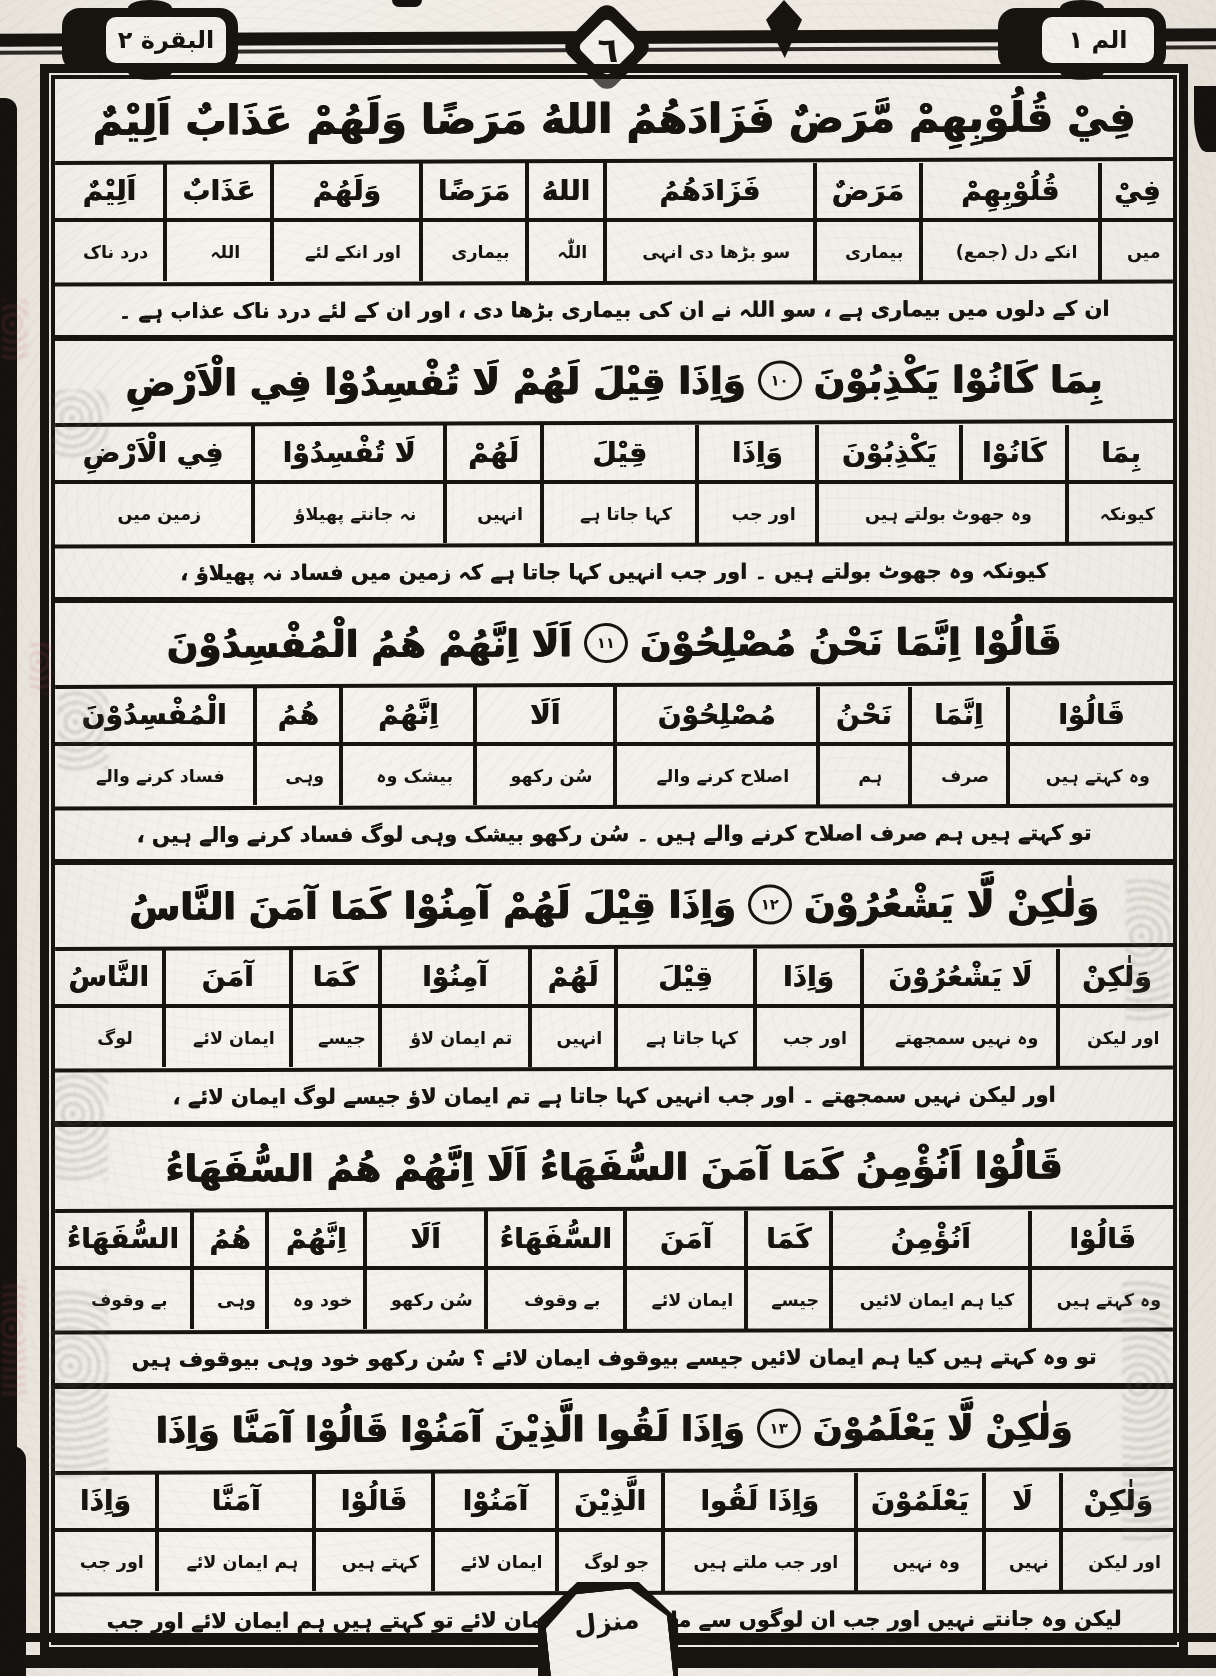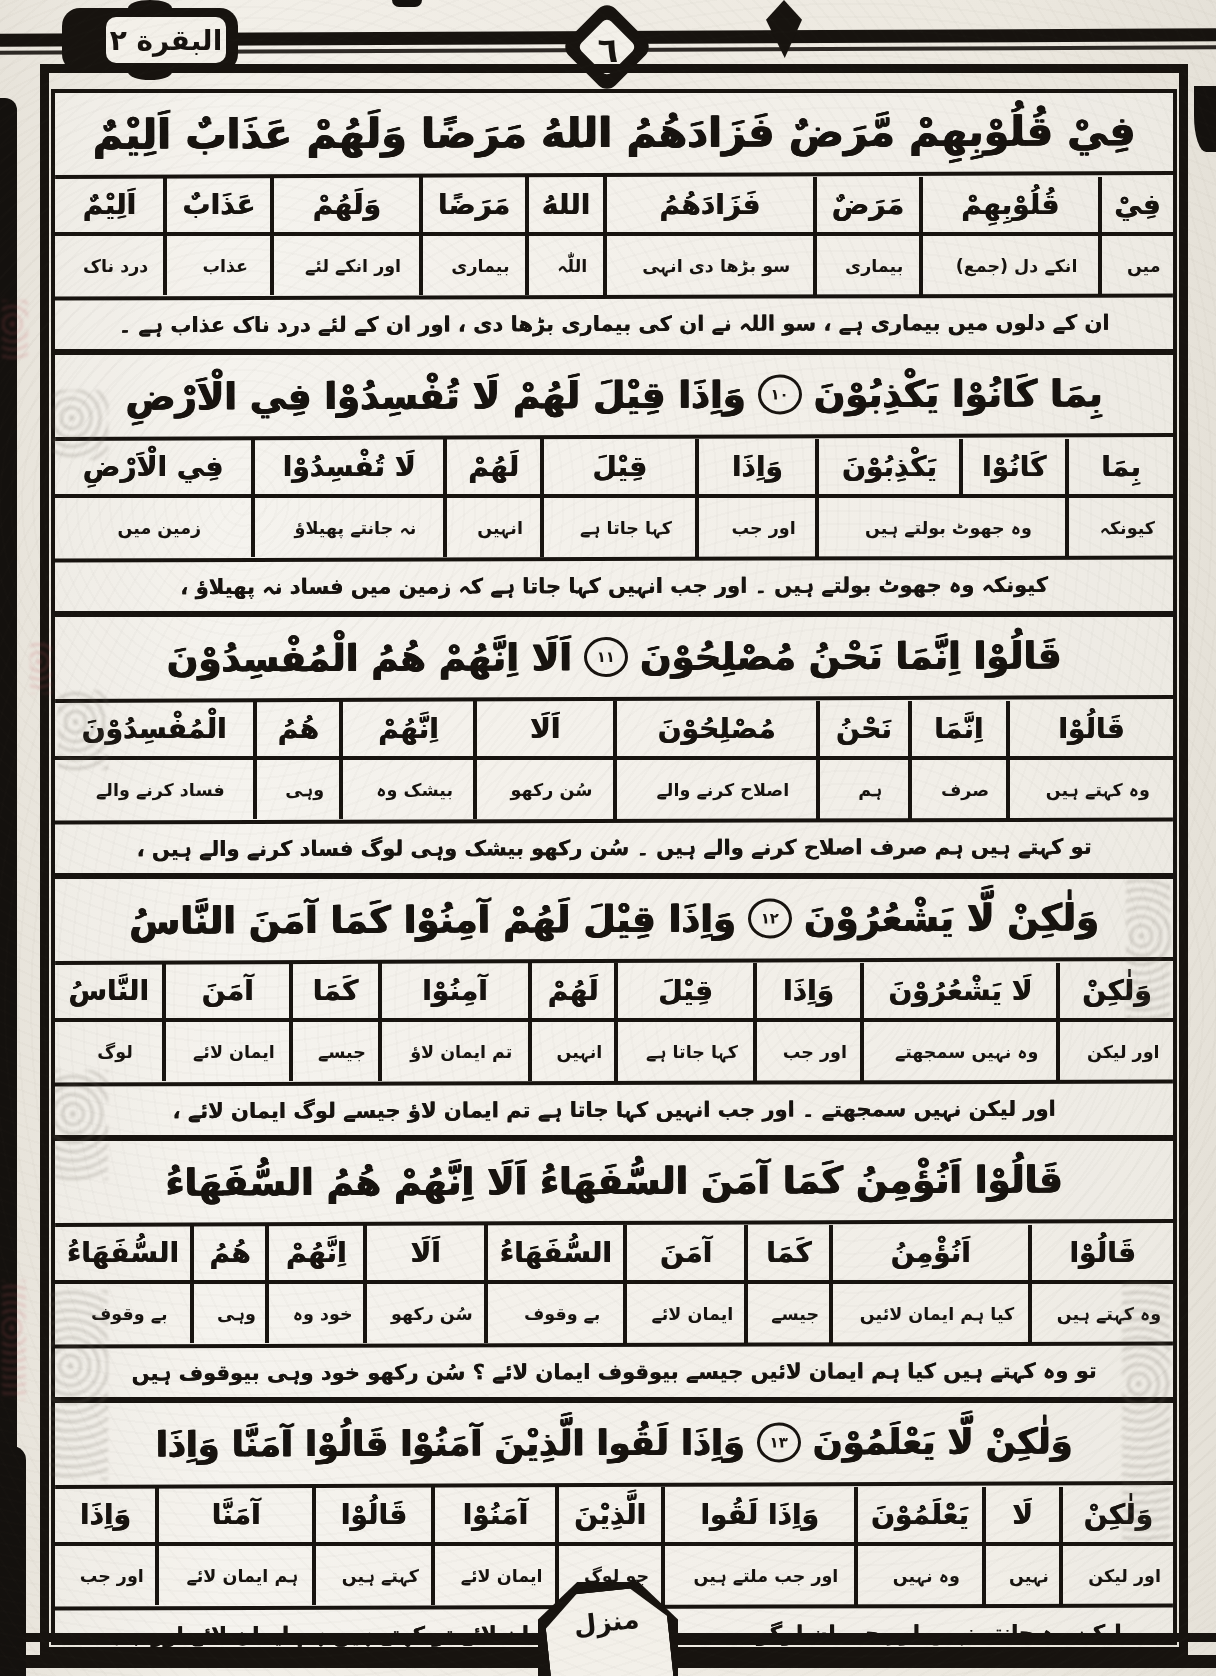--- a/index.html
+++ b/index.html
@@ -14,33 +14,33 @@
       repeating-radial-gradient(circle at 70% 60%, rgba(90,85,75,.05) 0 2px, transparent 2px 13px);}
   
   .top-band{position:absolute; left:0; right:0; top:31px; height:13px; background:#17130f; transform:rotate(-.25deg);}
   .top-band2{position:absolute; left:0; right:0; top:48px; height:4px; background:#17130f; transform:rotate(-.25deg); opacity:.9;}
   
   .tab{position:absolute; top:8px; height:64px; background:#17130f; border-radius:18px;}
   .tab::before,.tab::after{content:""; position:absolute; left:50%; transform:translateX(-50%);
     width:44px; height:16px; background:#17130f; border-radius:50%;}
   .tab::before{top:-8px;} .tab::after{bottom:-8px;}
   .tab-inner{position:absolute; inset:9px 12px; background:#f3f0e9; border-radius:10px;
-    display:flex; align-items:center; justify-content:center; font-size:28px; letter-spacing:1px;margin-left:32px;}
+    display:flex; align-items:center; justify-content:center; font-size:24px; letter-spacing:1px;margin-left:32px;}
   .tab-left{left:62px; width:176px;}
   .tab-right{right:50px; width:168px;}
   
   .pnum{position:absolute; left:556px; top:4px; width:104px; height:92px;}
   .pnum .d1{position:absolute; left:18px; top:10px; width:66px; height:66px; background:#17130f; transform:rotate(45deg); border-radius:12px;}
   .pnum .d2{position:absolute; left:30px; top:22px; width:42px; height:42px; background:#f3f0e9; transform:rotate(45deg); border-radius:6px;}
   .pnum .n{position:absolute; inset:0; display:flex; align-items:center; justify-content:center; font-size:34px;}
   .pennant{position:absolute; left:766px; top:0; width:36px; height:58px; background:#17130f;
     clip-path:polygon(50% 0,100% 34%,52% 100%,0 34%);}
   
   .frame{position:absolute; left:40px; right:28px; top:64px; bottom:20px; border:9px solid #17130f;}
-  .frame-inner{position:absolute; inset:2px; border:4px solid #17130f; display:flex; flex-direction:column; background:rgba(255,255,255,.25);margin-top:14px;}
+  .frame-inner{position:absolute; inset:2px; border:4px solid #17130f; display:flex; flex-direction:column; background:rgba(255,255,255,.25);}
   #content{flex:1; display:flex; flex-direction:column;}
   .section{flex:1; display:flex; flex-direction:column; border-bottom:6px solid #17130f;}
   .section:last-child{border-bottom:none;}
   .verse-row{flex:1.5; display:flex; align-items:center; justify-content:center; gap:12px;
     padding:6px 8px; border-bottom:4px solid #17130f; min-height:68px; transform:rotate(-.2deg); overflow:hidden;}
   .verse-text{font-size:37px; white-space:nowrap; text-shadow:.9px 0 currentColor, -.4px 0 currentColor;}
   .section:nth-child(1) .verse-text{font-size:41px;}
   .section:nth-child(6) .verse-text{font-size:35px;}
   .ayah-num{display:inline-flex; align-items:center; justify-content:center; min-width:34px; height:34px;
     border:3px solid #17130f; border-radius:50%; font-size:15px; padding:0 2px; flex:none;}
@@ -81,20 +81,23 @@
   </div>
 
   <div class="pnum">
     <div class="d1"></div>
     <div class="d2"></div>
     <div class="n">٦</div>
   </div>
 
   <div class="pennant"></div>
 
+  <div class="tab tab-right">
+    <div class="tab-inner">الم ١</div>
+  </div>
 
   <div class="frame">
     <div class="frame-inner">
       <div id="content">
           <div class="section">
             <div class="verse-row" dir="rtl">
               <span class="verse-text">فِيْ قُلُوْبِهِمْ مَّرَضٌ فَزَادَهُمُ اللهُ مَرَضًا وَلَهُمْ عَذَابٌ اَلِيْمٌ</span>
             </div>
             <table class="word-table" dir="rtl">
               <tbody>
@@ -110,21 +113,21 @@
                   <td class="ar-cell">اَلِيْمٌ</td>
                 </tr>
                 <tr class="ur-row">
                   <td class="ur-cell">میں</td>
                   <td class="ur-cell">انکے دل (جمع)</td>
                   <td class="ur-cell">بیماری</td>
                   <td class="ur-cell">سو بڑھا دی انہی</td>
                   <td class="ur-cell">اللّٰہ</td>
                   <td class="ur-cell">بیماری</td>
                   <td class="ur-cell">اور انکے لئے</td>
-                  <td class="ur-cell">عذاب</td>
+                  <td class="ur-cell">اللہ</td>
                   <td class="ur-cell">درد ناک</td>
                 </tr>
               </tbody>
             </table>
             <div class="trans-row" dir="rtl">
               <span class="trans-text">ان کے دلوں میں بیماری ہے ، سو اللہ نے ان کی بیماری بڑھا دی ، اور ان کے لئے درد ناک عذاب ہے ۔</span>
             </div>
           </div>
           <div class="section">
             <div class="verse-row" dir="rtl">

